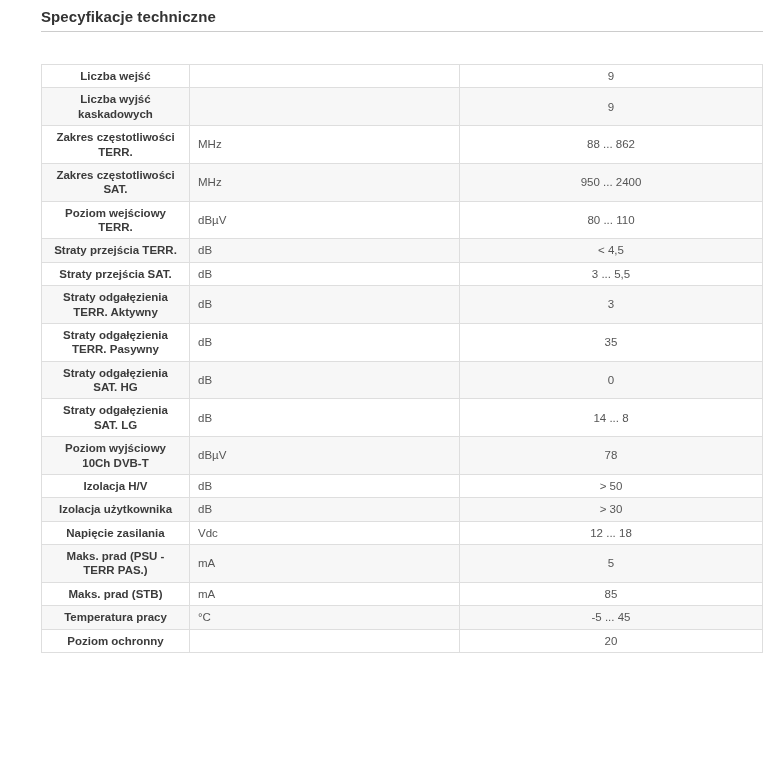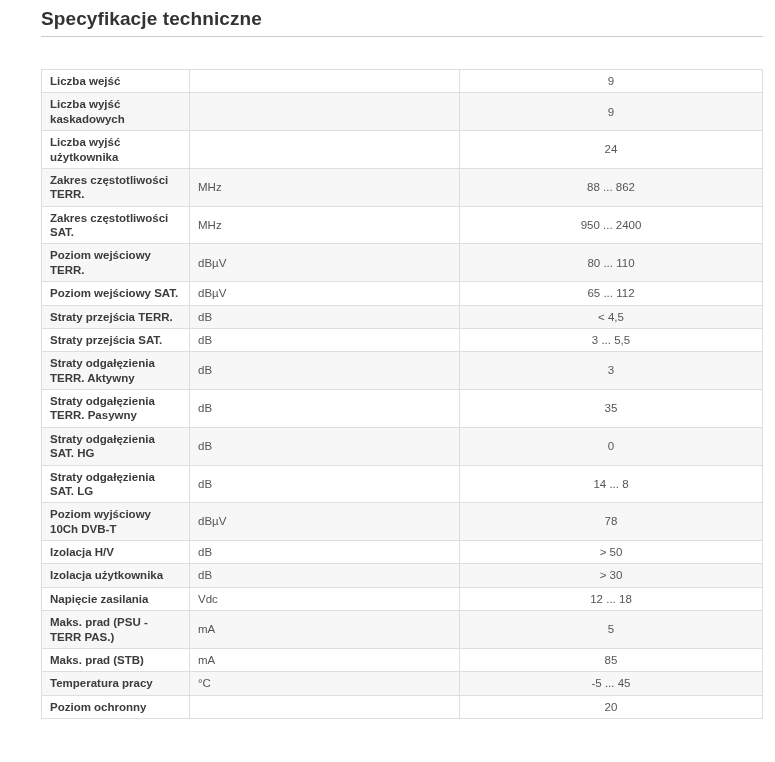--- a/index.html
+++ b/index.html
@@ -22,21 +22,21 @@
     height: 762px;
     overflow: hidden;
     background: #ffffff;
   }
   .content {
     margin: 0 12px 0 41px;
     padding-top: 8px;
   }
   .page-title {
     margin: 0;
-    font-size: 19px;
+    font-size: 15px;
     font-weight: bold;
     color: var(--heading-color);
     padding-bottom: 6px;
     border-bottom: 1px solid var(--heading-rule);
     letter-spacing: 0.1px;
   }
   .table-wrap {
     margin-top: 32px;
   }
   table.spec-table {
@@ -48,21 +48,21 @@
     border: 1px solid var(--border-color);
     font-size: 11.5px;
     line-height: 1.25;
     padding: 4px 8px;
     vertical-align: middle;
   }
   td.label-cell {
     width: 148px;
     font-weight: bold;
     color: var(--label-color);
-    text-align: left;
+    text-align: center;
   }
   td.unit-cell {
     width: 270px;
     text-align: left;
     color: var(--value-color);
   }
   td.value-cell {
     text-align: center;
     color: var(--value-color);
   }
@@ -88,49 +88,39 @@
     <td class="unit-cell"></td>
     <td class="value-cell">9</td>
   </tr>
 
   <tr class="spec-row">
     <td class="label-cell">Liczba wyjść kaskadowych</td>
     <td class="unit-cell"></td>
     <td class="value-cell">9</td>
   </tr>
 
-  <tr class="spec-row">
-    <td class="label-cell">Liczba wyjść użytkownika</td>
-    <td class="unit-cell"></td>
-    <td class="value-cell">24</td>
-  </tr>
 
   <tr class="spec-row">
     <td class="label-cell">Zakres częstotliwości TERR.</td>
     <td class="unit-cell">MHz</td>
     <td class="value-cell">88 ... 862</td>
   </tr>
 
   <tr class="spec-row">
     <td class="label-cell">Zakres częstotliwości SAT.</td>
     <td class="unit-cell">MHz</td>
     <td class="value-cell">950 ... 2400</td>
   </tr>
 
   <tr class="spec-row">
     <td class="label-cell">Poziom wejściowy TERR.</td>
     <td class="unit-cell">dBµV</td>
     <td class="value-cell">80 ... 110</td>
   </tr>
 
-  <tr class="spec-row">
-    <td class="label-cell">Poziom wejściowy SAT.</td>
-    <td class="unit-cell">dBµV</td>
-    <td class="value-cell">65 ... 112</td>
-  </tr>
 
   <tr class="spec-row">
     <td class="label-cell">Straty przejścia TERR.</td>
     <td class="unit-cell">dB</td>
     <td class="value-cell">&lt; 4,5</td>
   </tr>
 
   <tr class="spec-row">
     <td class="label-cell">Straty przejścia SAT.</td>
     <td class="unit-cell">dB</td>

